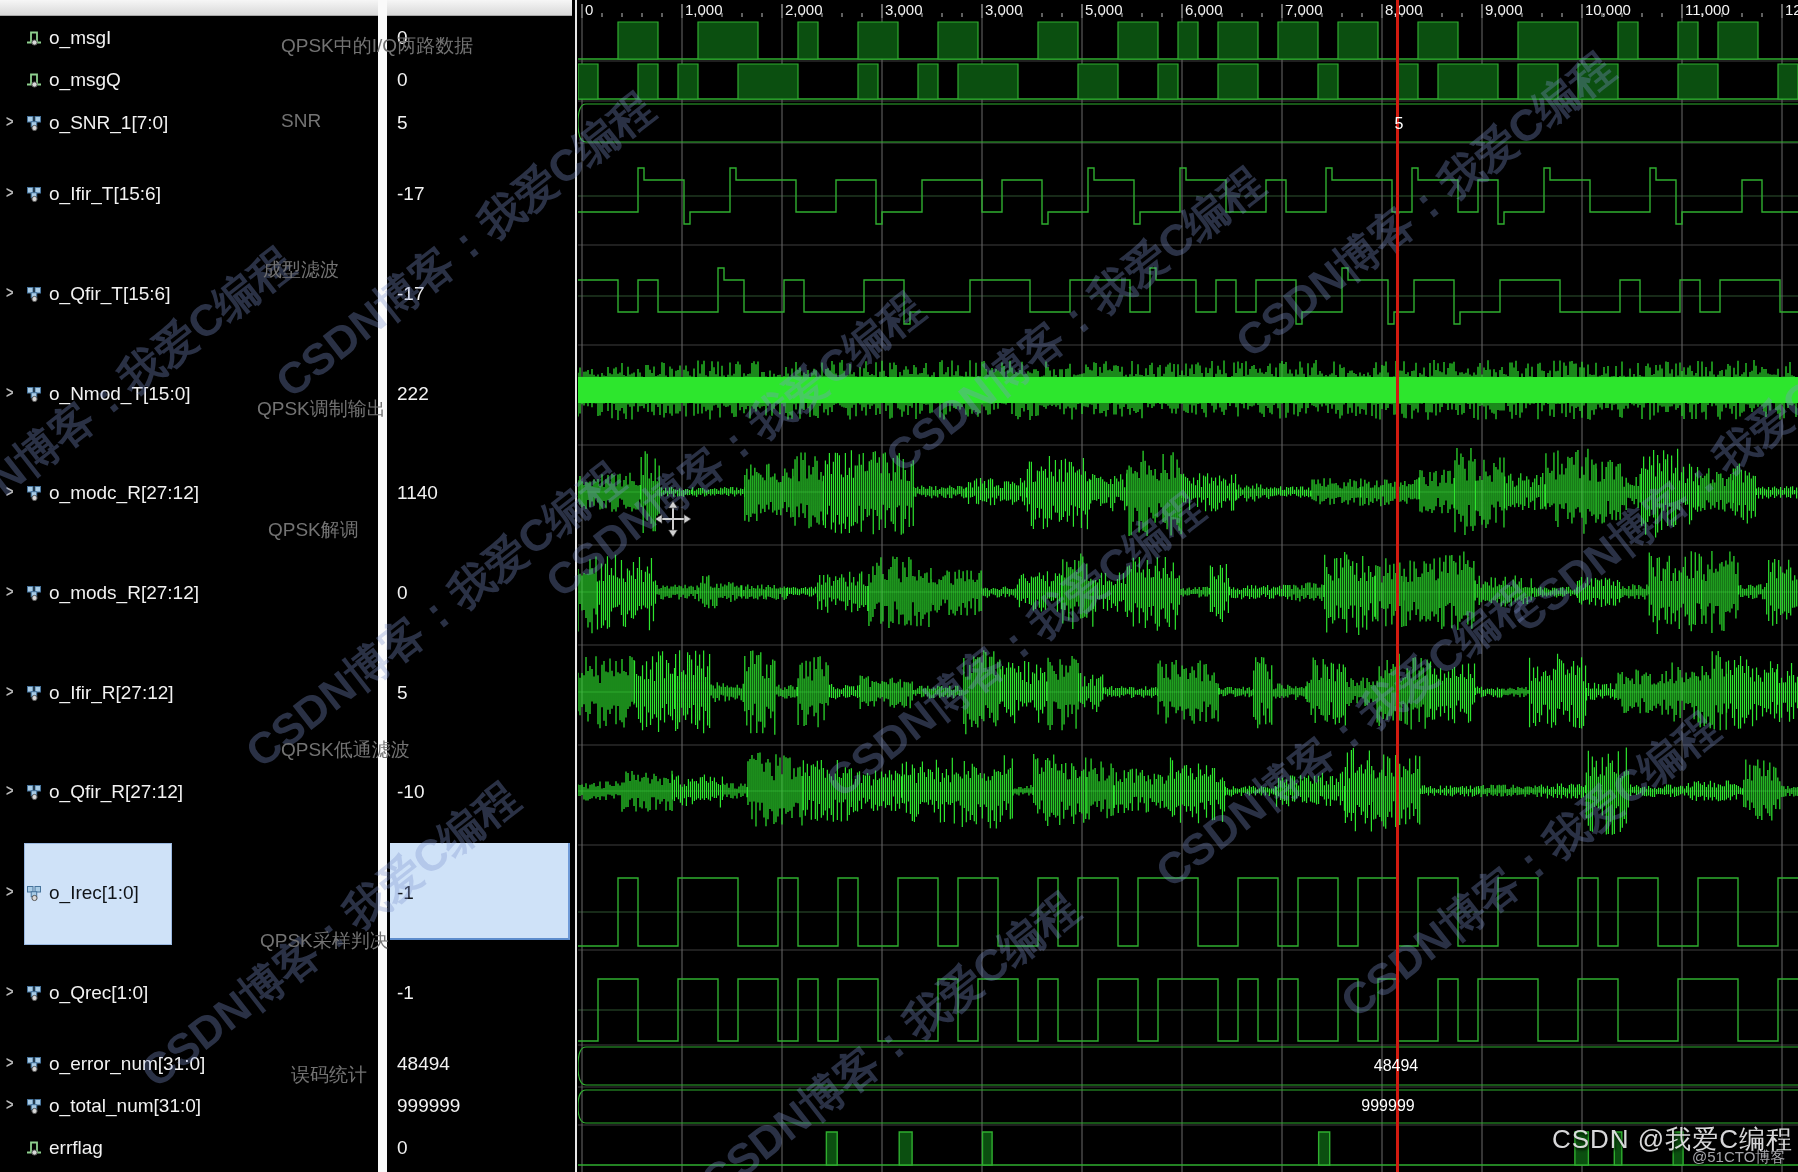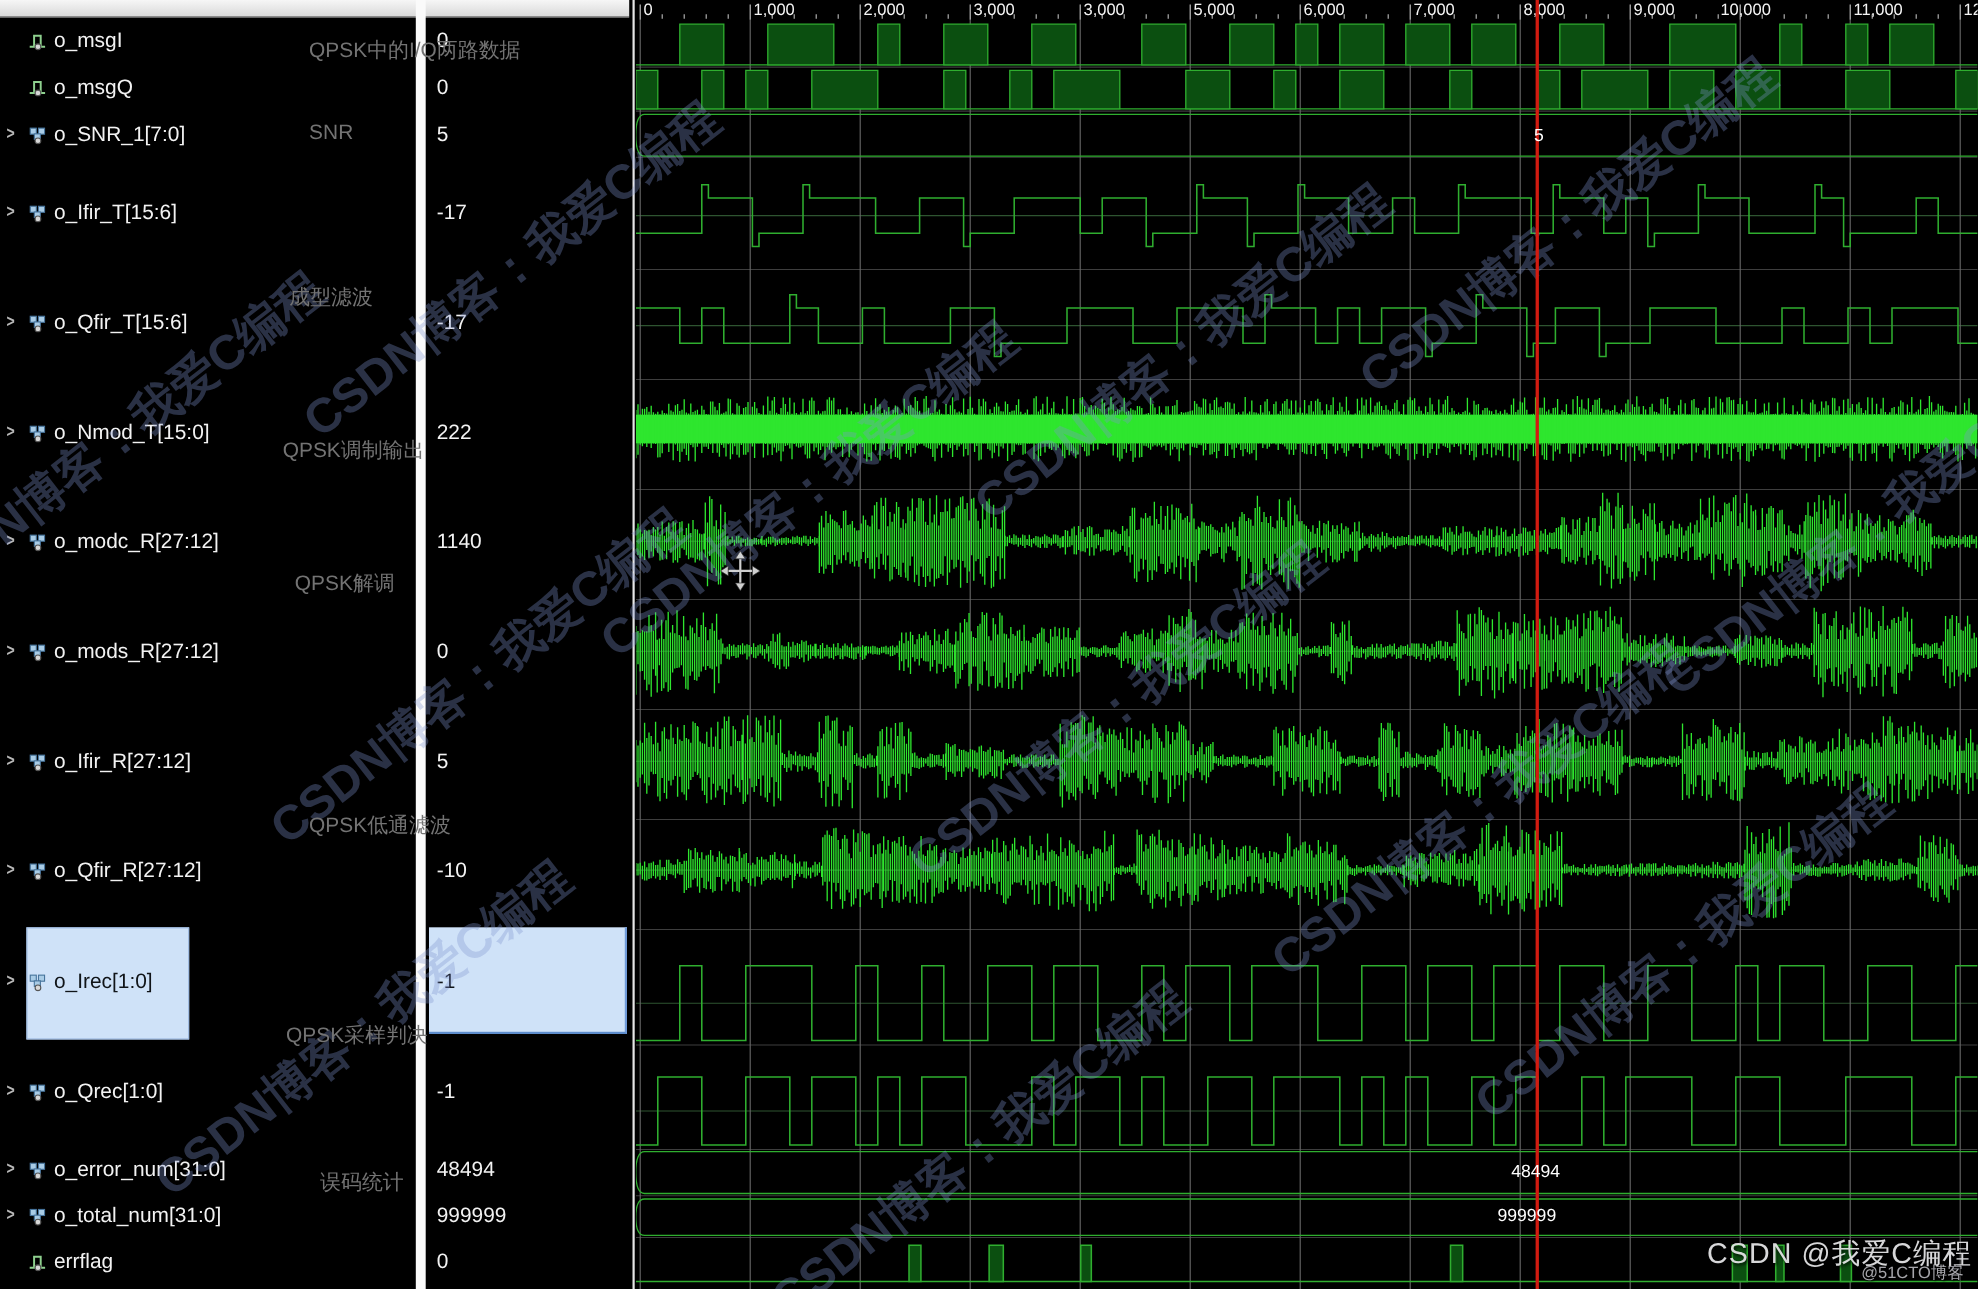--- a/index.html
+++ b/index.html
@@ -364,21 +364,21 @@
       <div class="rlabel" style="left: 7px;">0</div>
       <div class="rlabel" style="left: 107px;">1,000</div>
       <div class="rlabel" style="left: 207px;">2,000</div>
       <div class="rlabel" style="left: 307px;">3,000</div>
       <div class="rlabel" style="left: 407px;">3,000</div>
       <div class="rlabel" style="left: 507px;">5,000</div>
       <div class="rlabel" style="left: 607px;">6,000</div>
       <div class="rlabel" style="left: 707px; text-align: center;">7,000</div>
       <div class="rlabel" style="left: 807px;">8,000</div>
       <div class="rlabel" style="left: 907px;">9,000</div>
-      <div class="rlabel" style="left: 986px;">10,000</div>
+      <div class="rlabel" style="left: 1007px;">10,000</div>
       <div class="rlabel" style="left: 1107px;">11,000</div>
       <div class="rlabel" style="left: 1207px;">12,000</div>
     </div>
 </div>
 
 <div id="cursor"></div>
 <div id="bus-labels">
     <div class="buslabel" style="left: 1399px; top: 124px;">5</div>
     <div class="buslabel" style="left: 1396px; top: 1066px;">48494</div>
     <div class="buslabel" style="left: 1388px; top: 1106px;">999999</div>

